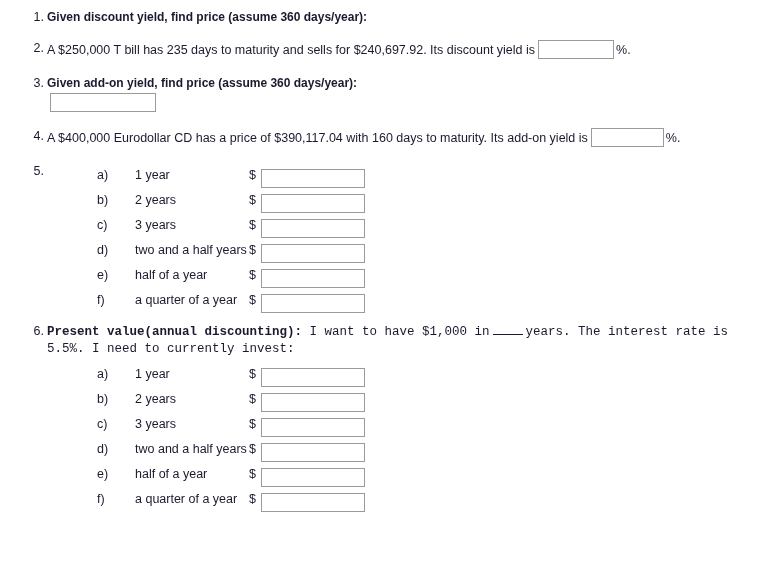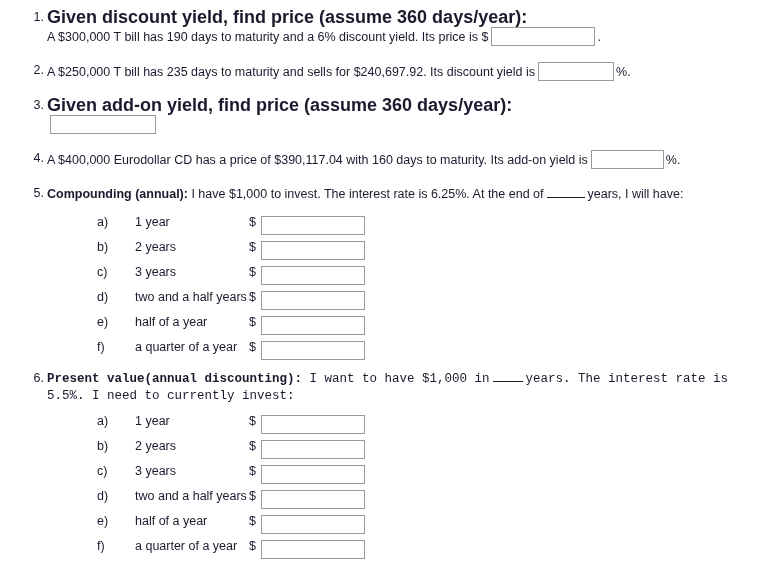--- a/index.html
+++ b/index.html
@@ -34,21 +34,21 @@
     left: 26px;
     top: 0;
     width: 18px;
     text-align: right;
     font-size: 12.5px;
     line-height: 17px;
     color: #1a1a2e;
   }
   .q-title {
     font-weight: bold;
-    font-size: 18px;
+    font-size: 12px;
     line-height: 17px;
     white-space: nowrap;
   }
   .q-body {
     font-size: 12.5px;
     line-height: 19px;
     margin-top: 1px;
     white-space: nowrap;
   }
   .q-body.wrap {
@@ -129,23 +129,20 @@
   .tail { font-size: 12.5px; }
 </style>
 </head>
 <body>
 
 <div class="worksheet">
 
   <div class="q">
     <span class="q-num">1.</span>
     <div class="q-title">Given discount yield, find price (assume 360 days/year):</div>
-    <div class="q-body">
-      <span>A $300,000 T bill has 190 days to maturity and a 6% discount yield. Its price is $</span><input class="ibox ibox-w104" type="text" value="" style=""><span class="tail">.</span>
-    </div>
   </div>
 
   <div class="q">
     <span class="q-num">2.</span>
     <div class="q-body">
       <span>A $250,000 T bill has 235 days to maturity and sells for $240,697.92. Its discount yield is</span><input class="ibox ibox-w76" type="text" value="" style=""><span class="tail">%.</span>
     </div>
   </div>
 
   <div class="q">
@@ -158,23 +155,20 @@
 
   <div class="q">
     <span class="q-num">4.</span>
     <div class="q-body">
       <span>A $400,000 Eurodollar CD has a price of $390,117.04 with 160 days to maturity. Its add-on yield is</span><input class="ibox ibox-w73" type="text" value="" style=""><span class="tail">%.</span>
     </div>
   </div>
 
   <div class="q" style="margin-bottom:10px;">
     <span class="q-num">5.</span>
-    <div class="q-body" style="margin-top:0;">
-      <span class="inline-head">Compounding (annual):</span><span> I have $1,000 to invest. The interest rate is 6.25%. At the end of</span><span class="blank-line"></span><span>years, I will have:</span>
-    </div>
     <div class="sublist">
       <div class="subrow">
         <span class="sub-letter">a)</span>
         <span class="sub-label">1 year</span>
         <span class="sub-dollar">$</span>
         <span class="sub-input-wrap"><input class="ibox ibox-sub" type="text" value="" style=""></span>
       </div>
       <div class="subrow">
         <span class="sub-letter">b)</span>
         <span class="sub-label">2 years</span>

